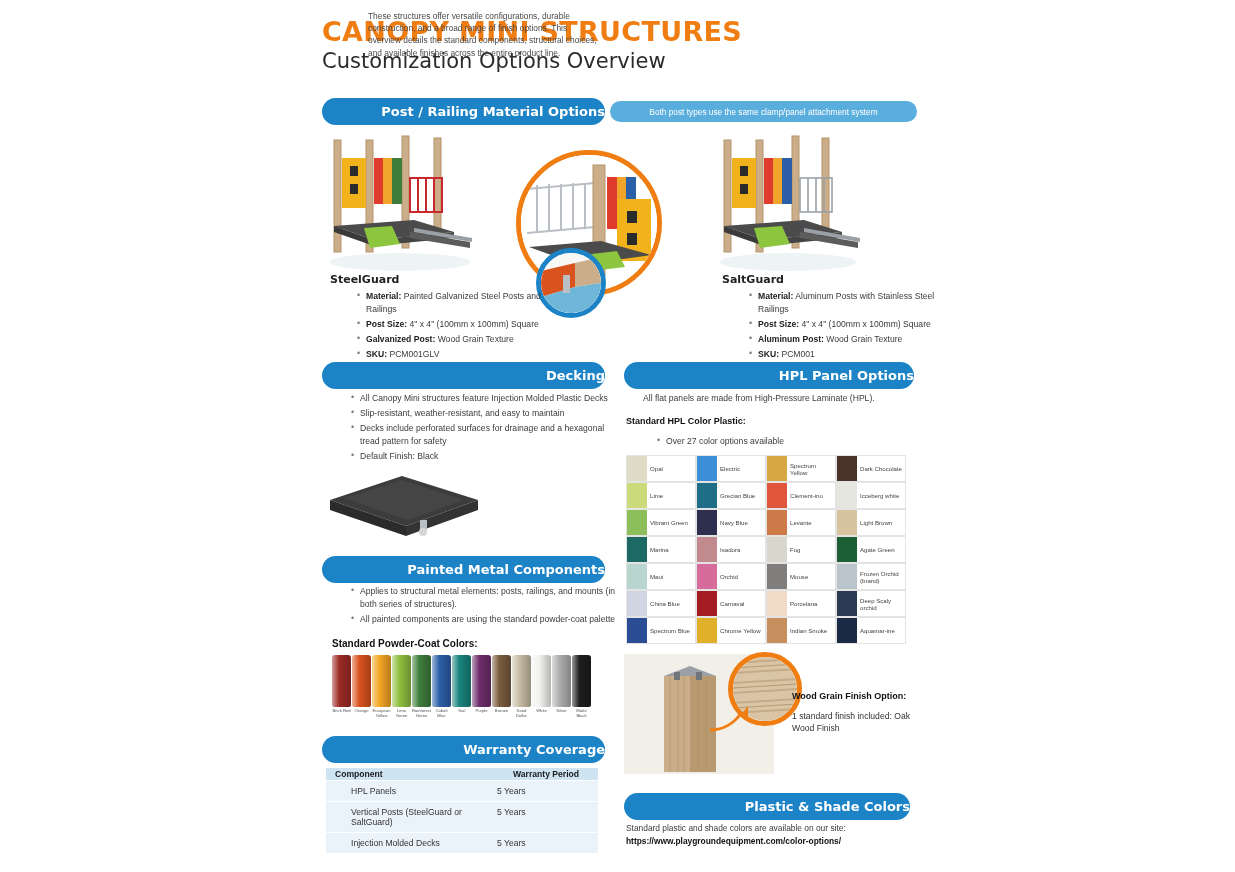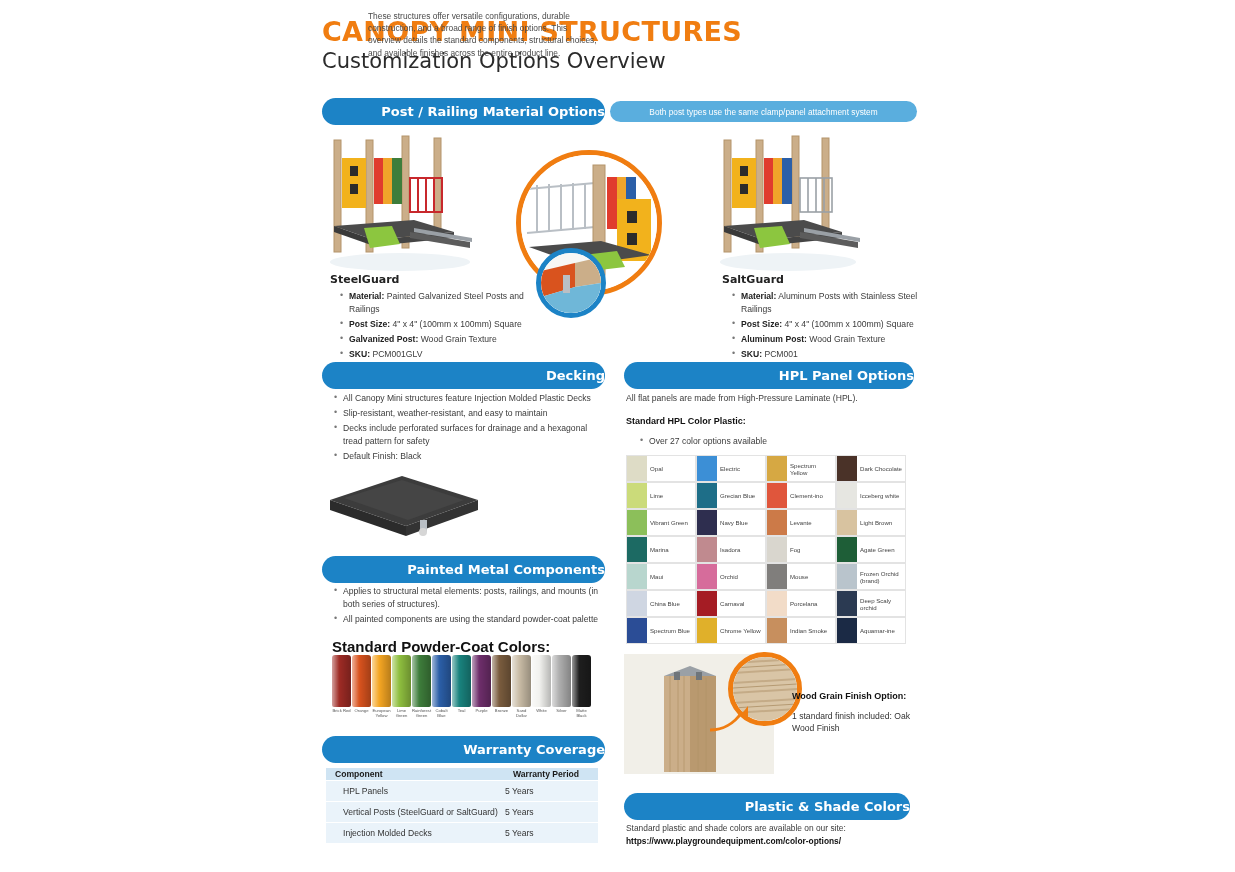--- a/index.html
+++ b/index.html
@@ -36,21 +36,21 @@
     font-family:"DejaVu Sans", sans-serif;
     justify-content:flex-end;
   }
   .pill {
     position:absolute; height:21px; border-radius:11px;
     background:#5aaede; color:#fff; display:flex; align-items:center;
     justify-content:center; font-size:8.3px; padding:0 12px;
   }
 
   
-  .block { position:absolute; font-size:8.6px; line-height:1.5; color:#3b3b3b; }
+  .block { position:absolute; font-size:8.6px; line-height:1.5; color:#3b3b3b;margin-left:17px; }
   .block b { color:#222; }
   ul.dots { margin:0; padding-left:11px; list-style:none; }
   ul.dots li { position:relative; margin-bottom:2px; }
   ul.dots li:before {
     content:"•"; position:absolute; left:-9px; top:-1px; color:#777; font-size:9px;
   }
   .lbl { font-weight:bold; font-size:11px; color:#222; font-family:"DejaVu Sans", sans-serif;}
 
   
   .photo { position:absolute; overflow:hidden; }
@@ -82,21 +82,21 @@
     height:52px; border-radius:3px 3px 2px 2px;
     background-image:linear-gradient(to right, rgba(255,255,255,.55), rgba(255,255,255,0) 38%, rgba(0,0,0,.25));
   }
   .pc .nm { font-size:4.2px; text-align:center; color:#555; margin-top:2px; line-height:1.1; }
 
   
   .table { position:absolute; width:272px; font-size:8.6px; }
   .table .thead {
     display:flex; background:#cfe4f3; font-weight:bold; color:#1a1a1a; padding:1px 9px;
   }
-  .table .trow { display:flex; background:#eaf3fa; padding:5px 17px; border-top:1px solid #fff; }
+  .table .trow { display:flex; background:#eaf3fa; padding:5px 25px; border-top:1px solid #fff; }
   .table .c1 { flex:1; }
   .table .c2 { width:76px; }
 
   
   .small-link { font-size:8.4px; line-height:1.5; color:#3b3b3b; }
   .small-link b { color:#111;margin-top:36px; }
   .wg-text { position:absolute; width:120px; font-size:8.6px; line-height:1.5; }
   .wg-text b { display:block; margin-bottom:6px; font-size:9px; color:#111; }
 
   .deck-img { position:absolute; }
@@ -268,21 +268,21 @@
 
   <div class="bar" style="left:322px; top:556px; width:283px;">
     <span>Painted Metal Components</span>
   </div>
   <div class="block" style="left:332px; top:585px; width:272px;">
     <ul class="dots">
       <li><span>Applies to structural metal elements: posts, railings, and mounts (in both series of structures).</span></li>
       <li><span>All painted components are using the standard powder-coat palette</span></li>
     </ul>
   </div>
-  <div style="position:absolute; left:332px; top:638px; font-size:15px; font-weight:bold; color:#111;">Standard Powder-Coat Colors:</div>
+  <div style="position:absolute; left:332px; top:638px; font-size:10px; font-weight:bold; color:#111;">Standard Powder-Coat Colors:</div>
   <div class="pc-strip" id="pc-strip" style="left:332px; top:655px;">
       <div class="pc">
         <div class="bar2" style="background-color: rgb(158, 43, 37);"></div>
         <div class="nm">Brick Red</div>
       </div>
       <div class="pc">
         <div class="bar2" style="background-color: rgb(217, 83, 30);"></div>
         <div class="nm">Orange</div>
       </div>
       <div class="pc">

